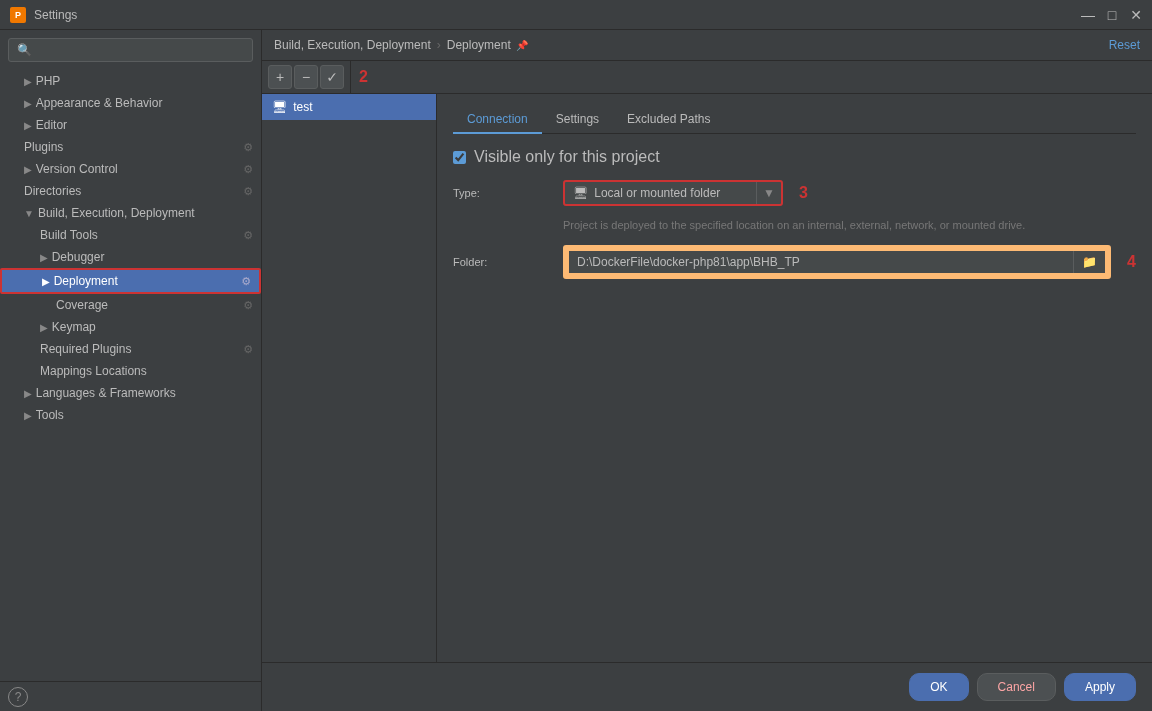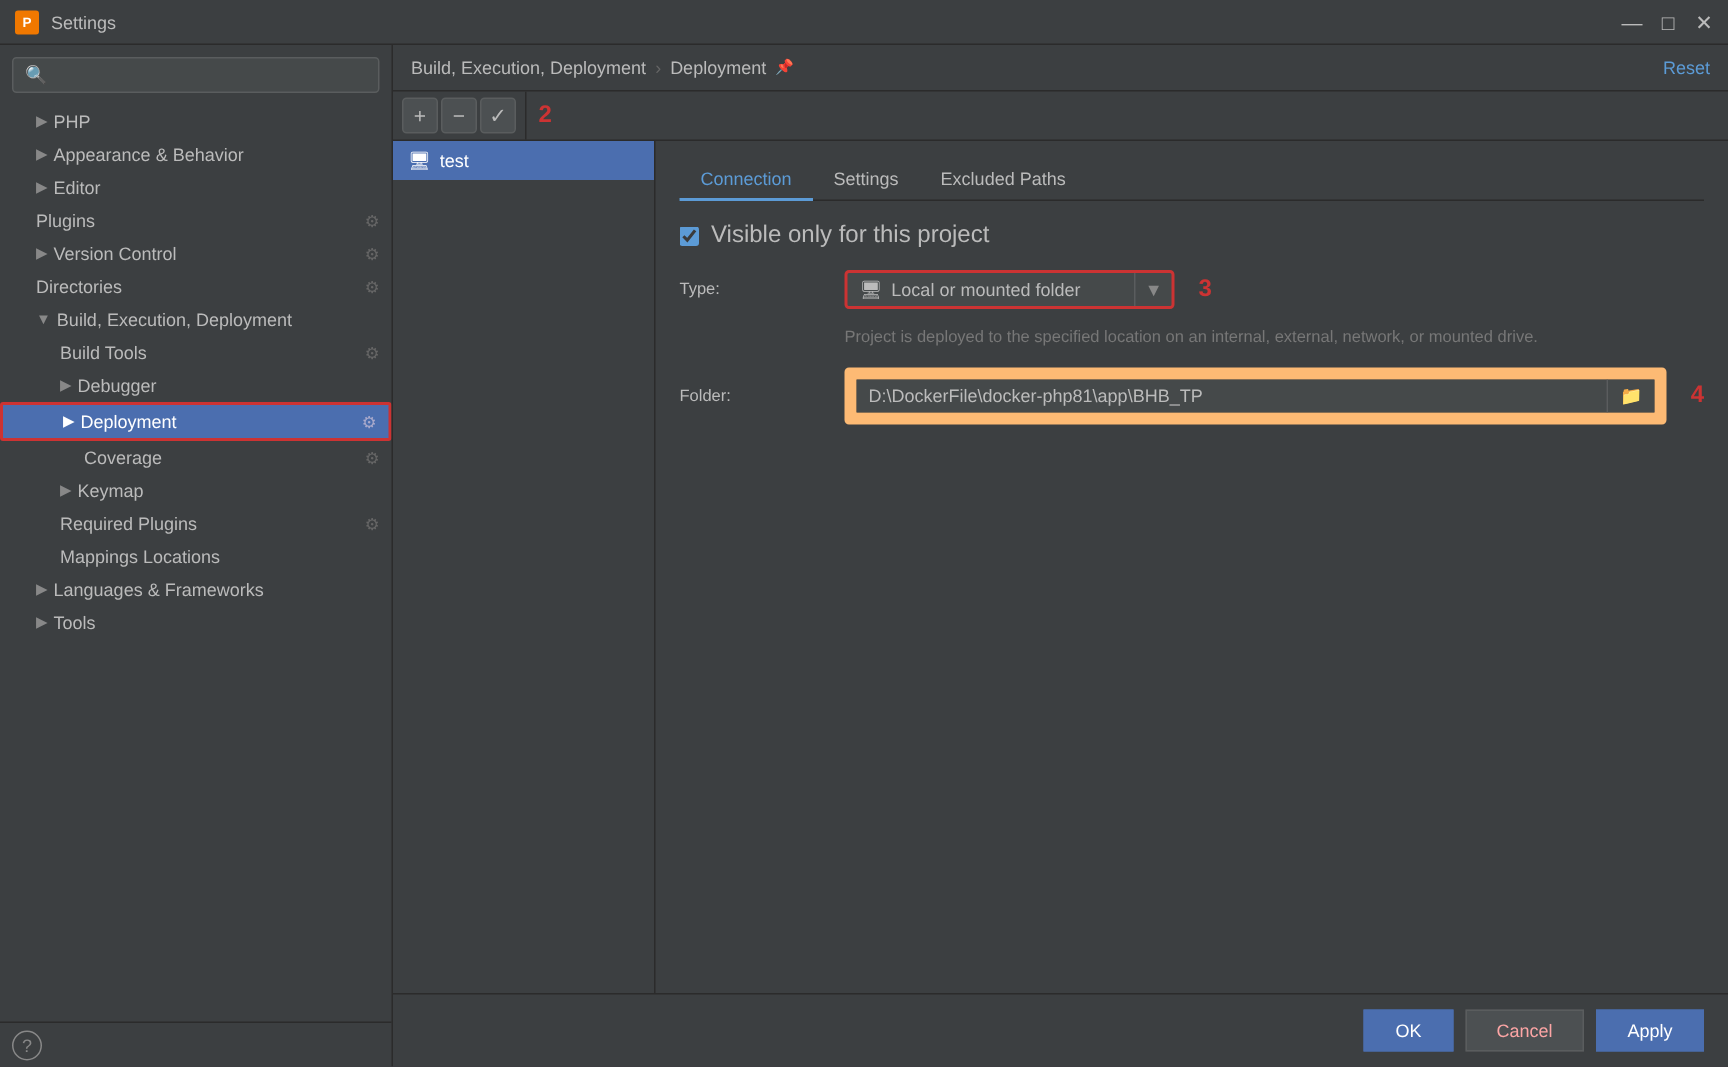--- a/index.html
+++ b/index.html
@@ -287,21 +287,21 @@
     .type-dropdown-arrow {
       padding: 4px 6px;
       border-left: 1px solid #5a5d5e;
       color: #888;
       cursor: pointer;
     }
 
     .folder-input-wrap {
       display: flex;
       flex: 1;
-      border: 8px solid #fdba74;
+      border: 6px solid #fdba74;
       border-radius: 3px;
       overflow: hidden;
       max-width: 560px;
     }
     .folder-input {
       flex: 1;
       background: #45494a;
       border: none;
       outline: none;
       color: #bbb;
@@ -371,21 +371,21 @@
       display: flex;
       justify-content: flex-end;
       align-items: center;
       padding: 10px 16px;
       gap: 8px;
       border-top: 1px solid #2b2b2b;
       background: #3c3f41;
     }
     .btn {
       padding: 6px 20px;
-      border-radius: 0;
+      border-radius: 10px;
       border: 1px solid #5a5d5e;
       cursor: pointer;
       font-size: 12px;
     }
     .btn-primary {
       background: #4b6eaf;
       border-color: #4b6eaf;
       color: white;
     }
     .btn-secondary {

